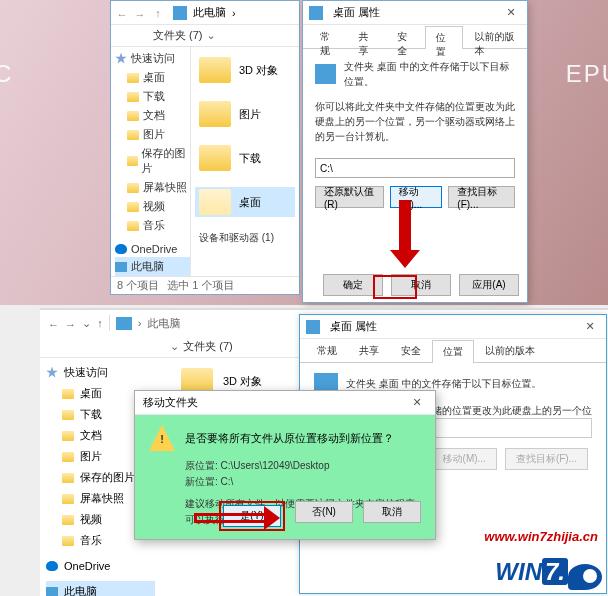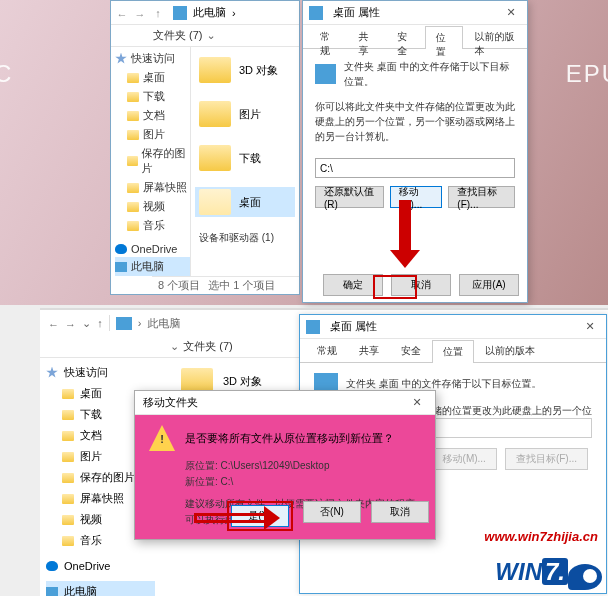--- a/index.html
+++ b/index.html
@@ -26,21 +26,21 @@
 .sidebar-top .item { display: flex; align-items: center; gap: 4px; padding: 2px 0 2px 12px; color: #333; font-size: 10px; }
 .star-icon { width: 12px; height: 12px; background: #7ca5d8; clip-path: polygon(50% 0%, 61% 35%, 98% 35%, 68% 57%, 79% 91%, 50% 70%, 21% 91%, 32% 57%, 2% 35%, 39% 35%); }
 .folder-mini { width: 12px; height: 10px; background: linear-gradient(#ffe9a8, #f6c945); border-radius: 1px; }
 .cloud-icon { width: 12px; height: 10px; background: #0078d7; border-radius: 50% 50% 40% 40%; }
 .pc-icon { width: 12px; height: 10px; background: #4a9fd8; }
 .content-top { flex: 1; padding: 8px 4px; display: flex; flex-direction: column; gap: 14px; align-items: center; }
 .content-top .fitem { display: flex; align-items: center; gap: 8px; width: 100%; padding: 2px 4px; }
 .content-top .fitem.sel { background: #cde8ff; }
 .big-folder { width: 32px; height: 26px; background: linear-gradient(#ffe9a8, #f6c945); border-radius: 2px; position: relative; }
 .big-folder.empty { background: linear-gradient(#fff3d0, #ffe9a8); }
-.statusbar { height: 18px; border-top: 1px solid #e5e5e5; font-size: 10px; color: #666; display: flex; align-items: center; padding: 0 6px; gap: 8px; margin-left: 41px; }
+.statusbar { height: 18px; border-top: 1px solid #e5e5e5; font-size: 10px; color: #666; display: flex; align-items: center; padding: 0 6px; gap: 8px; }
 
 
 .dlg-top-prop { position: absolute; left: 302px; top: 0; width: 226px; height: 303px; background: #fff; border: 1px solid #7ea8c8; box-shadow: 2px 2px 8px rgba(0,0,0,0.2); }
 .titlebar { height: 24px; display: flex; align-items: center; justify-content: space-between; padding: 0 6px; border-bottom: 1px solid #e5e5e5; }
 .titlebar .t-left { display: flex; align-items: center; gap: 10px; }
 .titlebar .t-icon { width: 14px; height: 14px; background: #4a9fd8; }
 .close-x { width: 20px; text-align: center; color: #555; }
 .tabs { height: 24px; display: flex; border-bottom: 1px solid #ccc; padding-left: 6px; }
 .tab { padding: 4px 10px; border: 1px solid transparent; border-bottom: none; color: #333; font-size: 10px; }
 .tab.active { border-color: #ccc; background: #fff; position: relative; top: 1px; }
@@ -76,28 +76,28 @@
 .content-bot { flex: 1; padding: 10px 0 0 26px; }
 .content-bot .fitem { display: flex; align-items: center; gap: 10px; margin-bottom: 12px; }
 
 
 .dlg-bot-prop { position: absolute; left: 259px; top: 4px; width: 308px; height: 280px; background: #fff; border: 1px solid #4a9fd8; box-shadow: 0 0 6px rgba(0,0,0,0.15); }
 .dlg-bot-prop .prop-body { padding: 10px 14px; }
 .dlg-bot-prop .btn-row2 { display: flex; gap: 8px; justify-content: flex-end; padding-right: 4px; }
 .btn-gray { height: 22px; padding: 0 10px; border: 1px solid #ccc; background: #f3f3f3; color: #aaa; font-size: 10px; display: flex; align-items: center; }
 
 
-.dlg-confirm { position: absolute; left: 94px; top: 80px; width: 302px; height: 150px; background: #ec4899; border: 1px solid #aaa; box-shadow: 2px 3px 10px rgba(0,0,0,0.3); }
+.dlg-confirm { position: absolute; left: 94px; top: 80px; width: 302px; height: 150px; background: #86efac; border: 1px solid #aaa; box-shadow: 2px 3px 10px rgba(0,0,0,0.3); }
 .dlg-confirm .titlebar { height: 24px; padding: 0 8px; background: #fff; }
 .dlg-confirm .body { padding: 10px 14px; }
 .dlg-confirm .row1 { display: flex; gap: 10px; align-items: center; margin-bottom: 7px; }
 .warn-icon { width: 26px; height: 26px; background: #ffd24d; clip-path: polygon(50% 0, 100% 100%, 0 100%); position: relative; }
 .warn-icon::after { content: "!"; position: absolute; left: 50%; top: 52%; transform: translate(-50%,-50%); color: #333; font-weight: bold; }
 .dlg-confirm .info { font-size: 10px; color: #333; line-height: 1.6; margin-left: 36px; }
-.dlg-confirm .footer { position: absolute; bottom: 8px; right: 6px; display: flex; gap: 10px; }
+.dlg-confirm .footer { position: absolute; bottom: 8px; right: 14px; display: flex; gap: 10px; }
 .dlg-confirm .footer .btn { width: 58px; justify-content: center; }
 .red-box-yes { border: 2px solid #c00; padding: 2px; }
 .red-arrow-right { position: absolute; left: 154px; top: 196px; display: flex; align-items: center; }
 .red-arrow-right .shaft { width: 70px; height: 10px; border: 3px solid #c00; border-right: none; }
 .red-arrow-right .head { width: 0; height: 0; border-top: 12px solid transparent; border-bottom: 12px solid transparent; border-left: 16px solid #c00; }
 
 .watermark { position: absolute; right: 10px; bottom: 52px; color: #c00; font-size: 13px; font-style: italic; font-weight: bold; }
 .logo { position: absolute; right: 6px; bottom: 6px; text-align: center; }
 .logo .txt1 { font-family: Arial, sans-serif; font-size: 24px; font-weight: 900; font-style: italic; color: #0b4da0; display: inline-block; }
 .logo .txt2 { font-family: Arial, sans-serif; font-size: 24px; font-weight: 900; font-style: italic; color: #fff; background: #0b4da0; padding: 0 3px; border-radius: 3px; }

